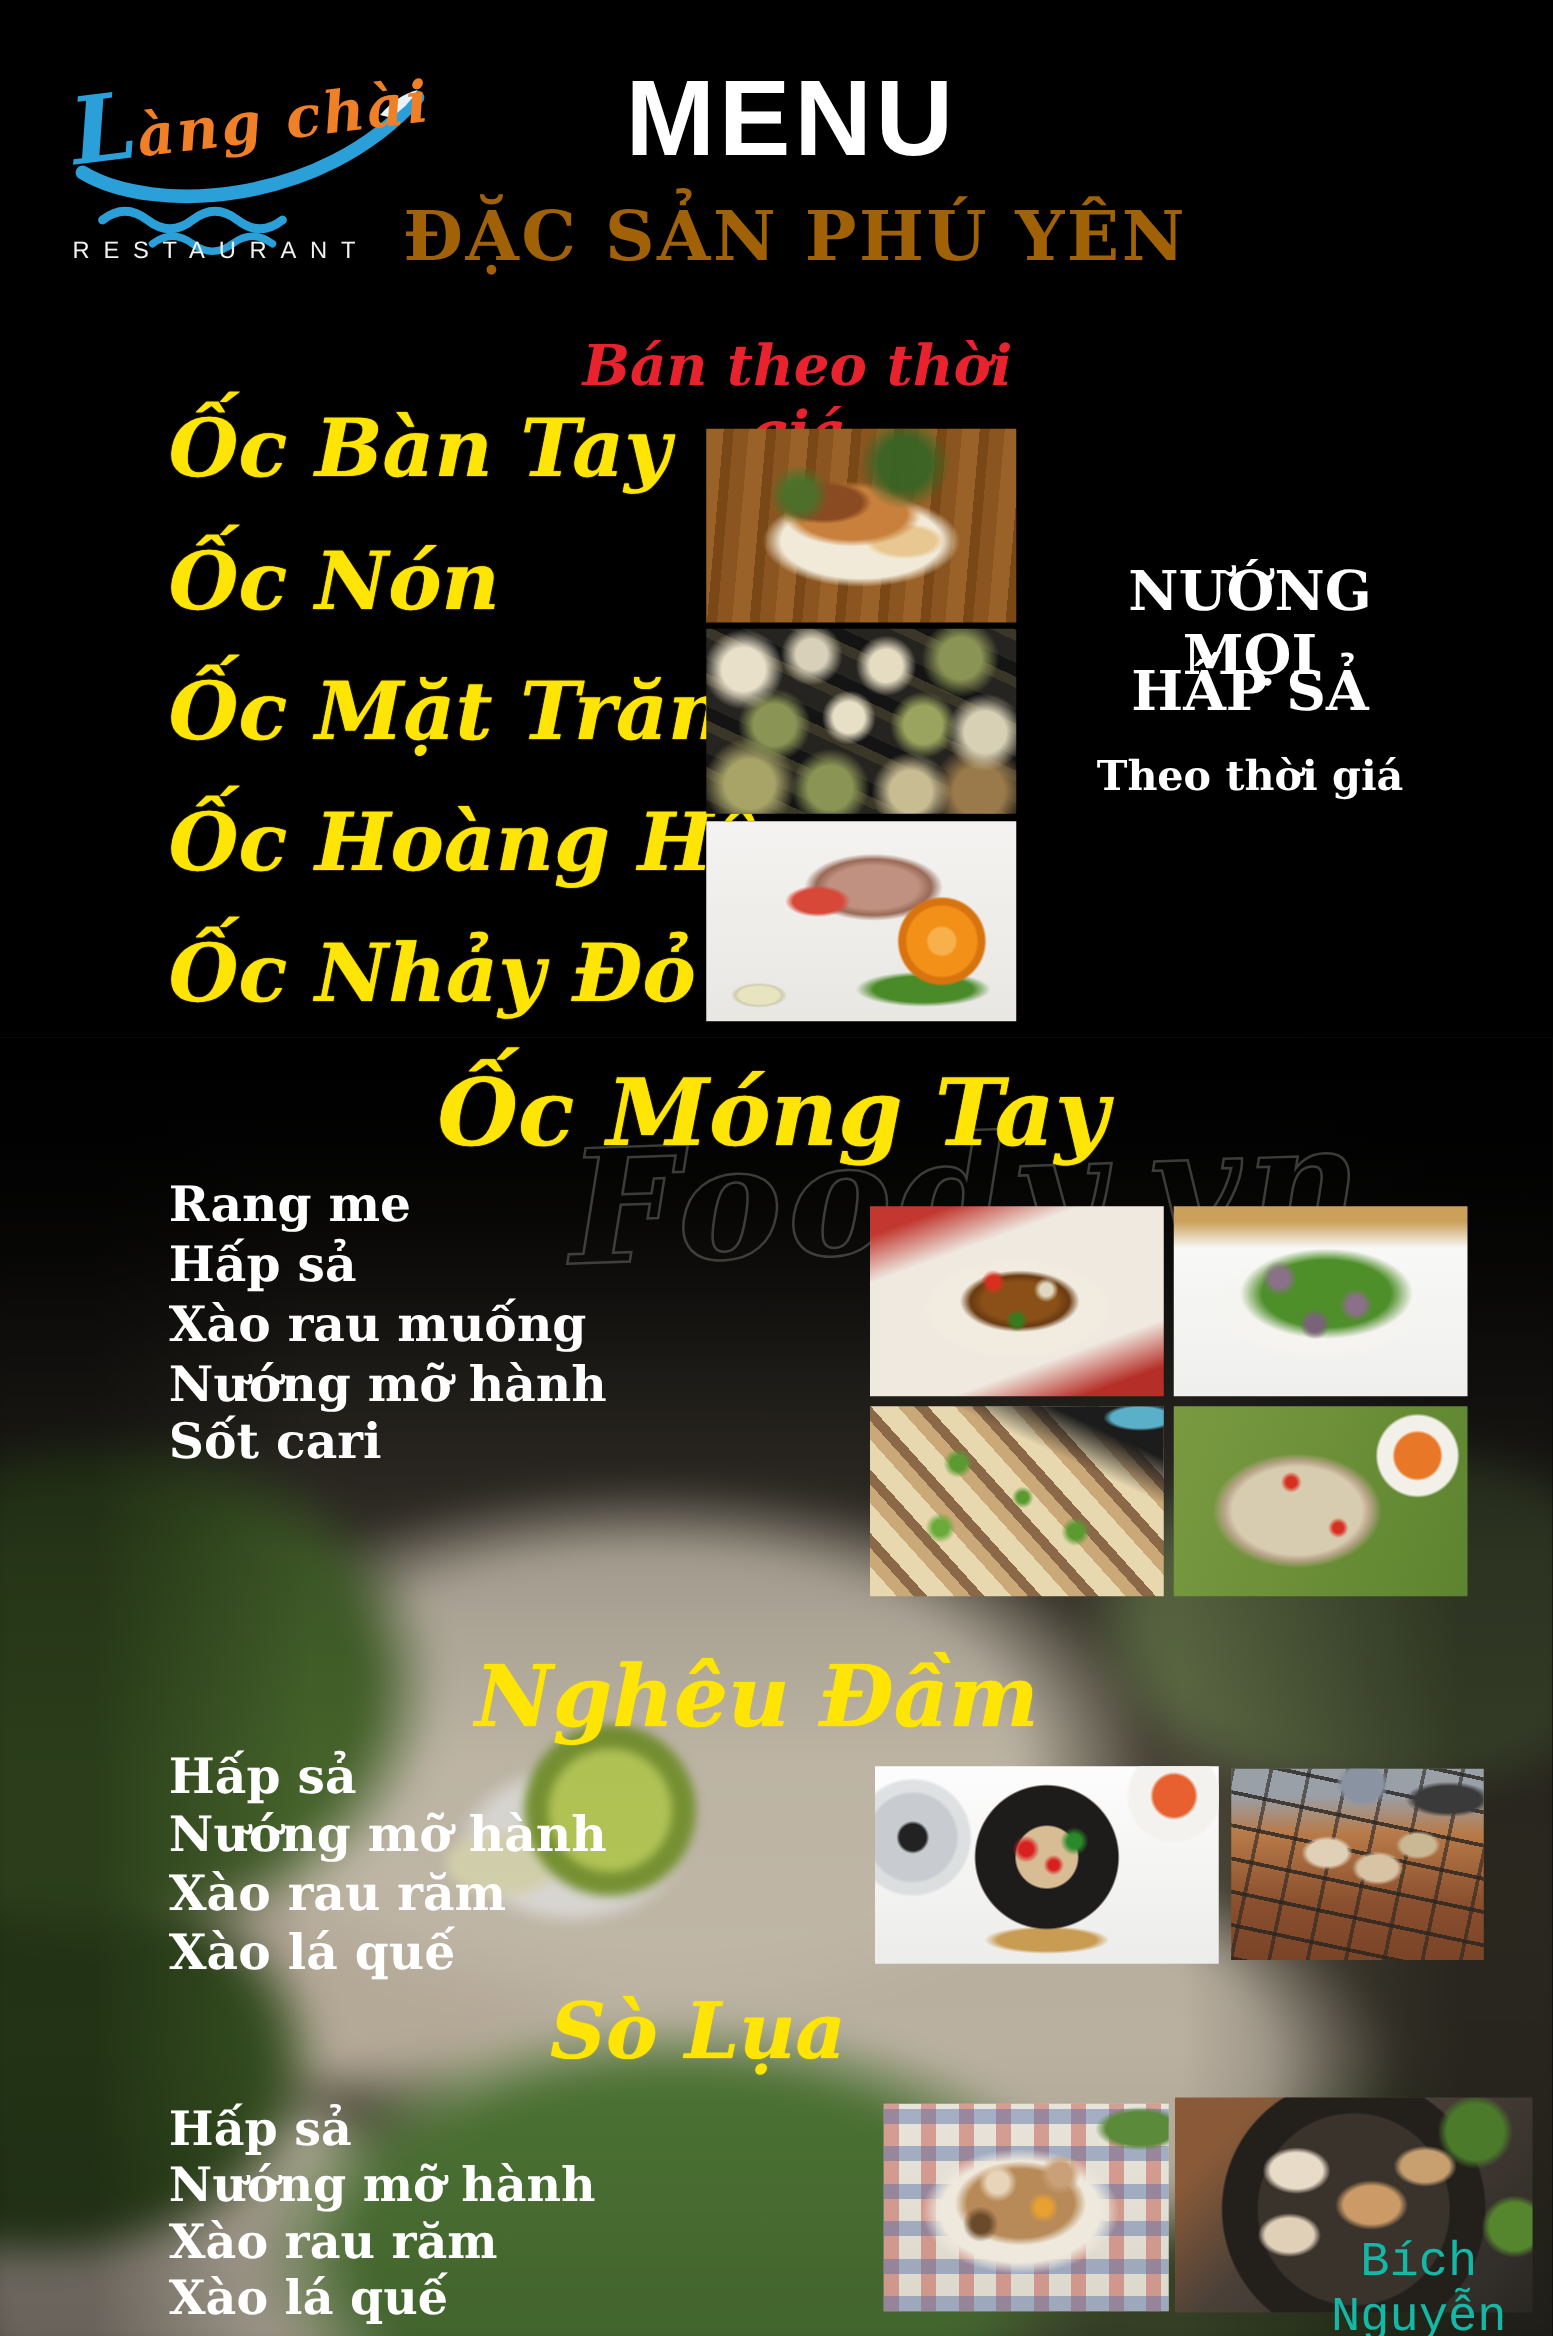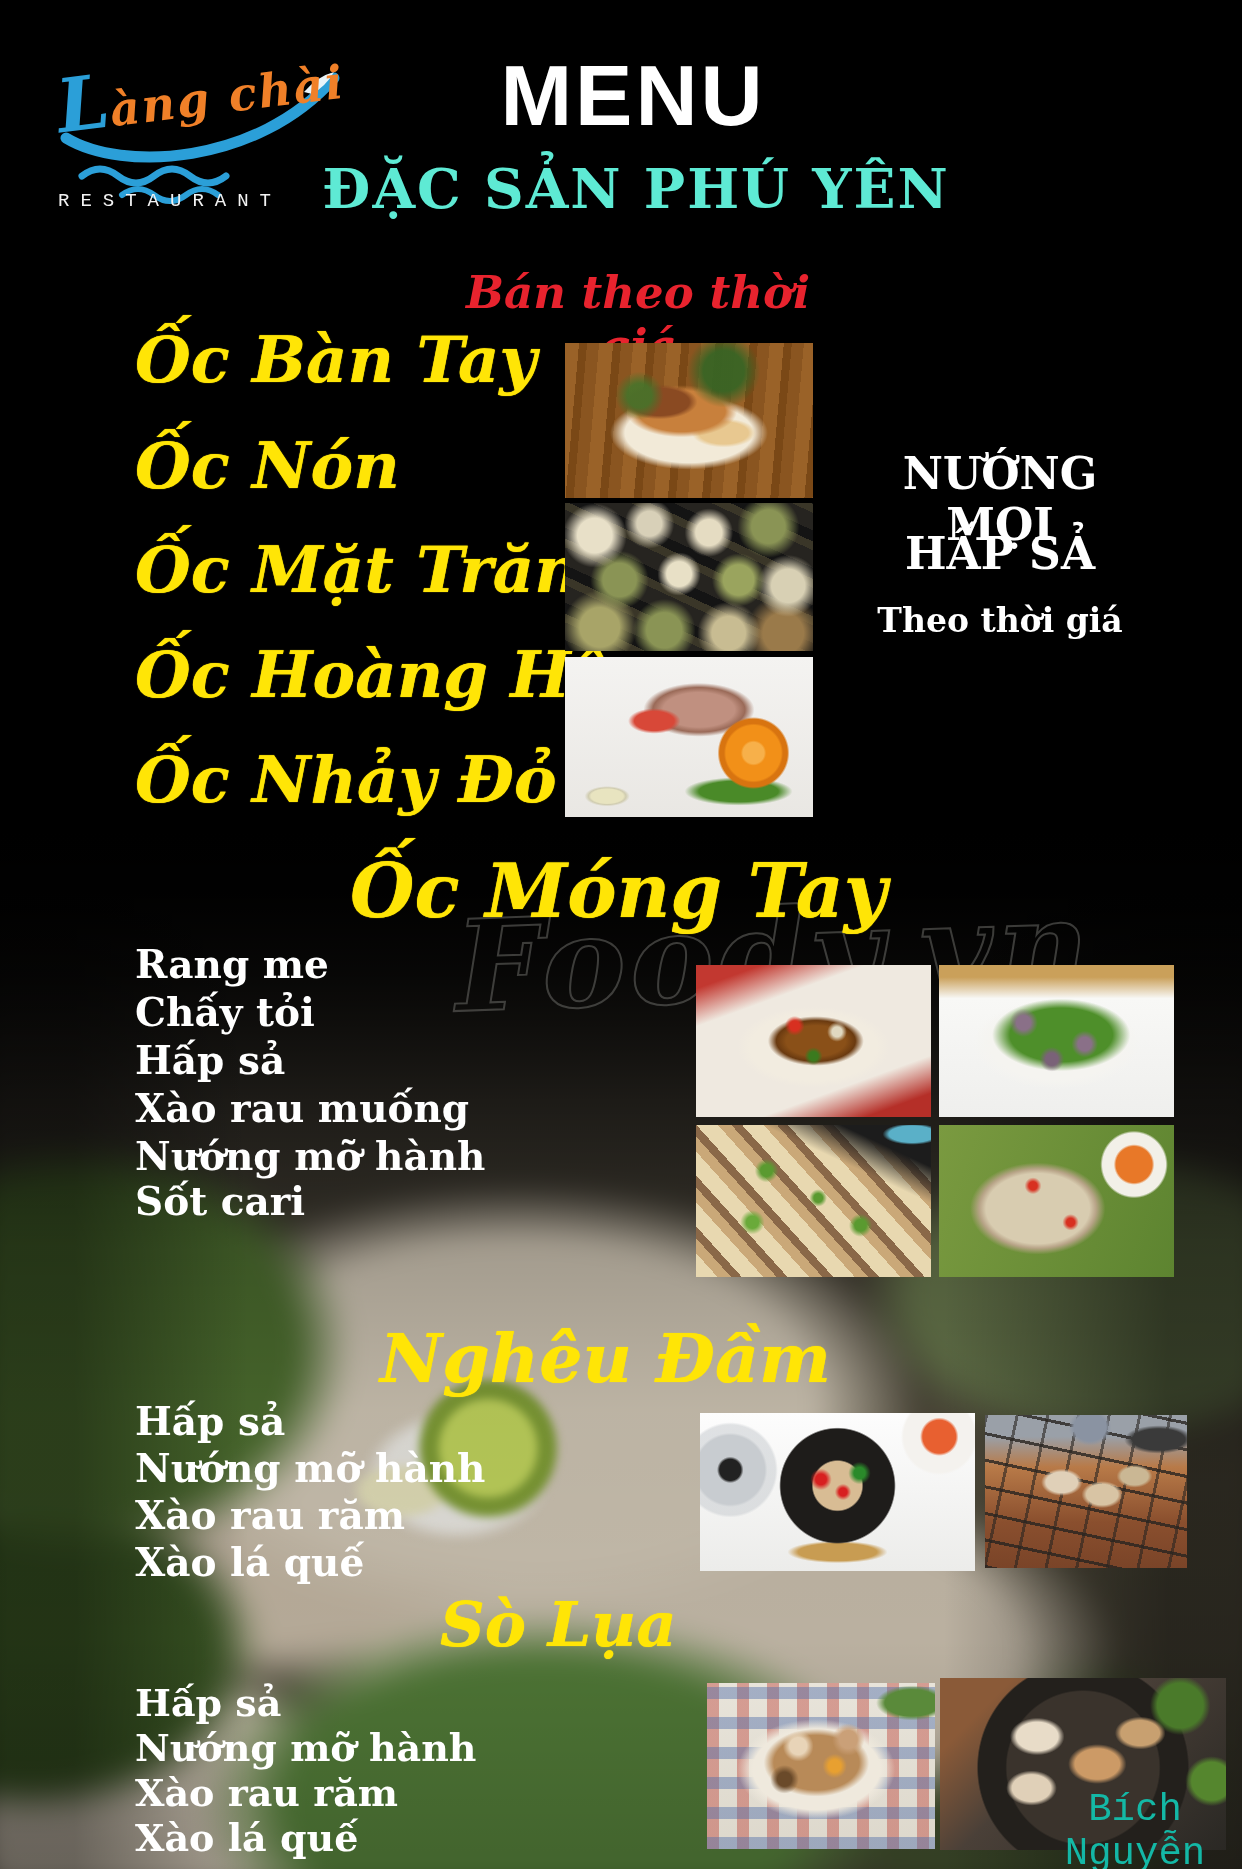--- a/index.html
+++ b/index.html
@@ -34,27 +34,27 @@
         rgba(0,0,0,.48) 26%, rgba(0,0,0,.24) 40%, rgba(0,0,0,.12) 56%,
         rgba(0,0,0,.10) 78%, rgba(0,0,0,.22) 100%);}
 
   
   .logo{left:52px;top:40px;width:292px;height:172px;}
   .logo svg{position:absolute;left:0;top:0;}
   .logo-script{position:absolute;left:4px;top:6px;width:100%;white-space:nowrap;
     font-style:italic;font-weight:700;transform:rotate(-7deg);}
   .logo-l{font-size:74px;color:#2b9fd8;}
   .logo-rest-name{font-size:46px;color:#f08028;letter-spacing:2px;}
-  .logo-restaurant{position:absolute;left:6px;bottom:0;font-family:Liberation Mono, monospace;
+  .logo-restaurant{position:absolute;left:6px;bottom:0;font-family:Liberation Sans, sans-serif;
     font-size:19px;letter-spacing:11px;color:#f2f2f2;font-weight:400;}
 
   
   .title-menu{left:433px;top:46px;width:400px;text-align:center;color:#fff;
     font-family:"Liberation Sans",sans-serif;font-weight:800;font-size:86px;letter-spacing:3px;}
-  .title-sub{left:321px;top:156px;width:630px;text-align:center;color:#5eead4;
+  .title-sub{left:321px;top:156px;width:630px;text-align:center;color:#a16207;
     font-weight:700;font-size:55px;letter-spacing:2px;}
   .title-note{left:428px;top:266px;width:420px;text-align:center;color:#e8232e;
     font-style:italic;font-weight:700;font-size:45px;}
 
   
   .menu-script{color:#ffe506;font-style:italic;font-weight:700;white-space:nowrap;
     text-shadow:0 0 1px #ffe506;}
   .oc-item{left:135px;font-size:64px;}
   .heading-center{text-align:left;}
 
@@ -223,21 +223,20 @@
 
   <div class="abs side-note" style="left:845px;top:448px;width:310px;font-size:44px">NƯỚNG MỌI</div>
   <div class="abs side-note" style="left:845px;top:528px;width:310px;font-size:44px">HẤP SẢ</div>
   <div class="abs side-note" style="left:845px;top:601px;width:310px;font-size:33px">Theo thời giá</div>
 
   <div class="abs wm-outline">Foody.vn</div>
 
   <div class="abs menu-script heading-center" style="left:350px;top:848px;width:560px;font-size:74px">Ốc Móng Tay</div>
   <div class="abs white-list" style="left:135px;top:940px">
     <div>Rang me</div>
-    <div>Chấy tỏi</div>
     <div>Hấp sả</div>
     <div>Xào rau muống</div>
     <div>Nướng mỡ hành</div>
     <div style="line-height:43px">Sốt cari</div>
   </div>
   <div class="grid-2x2 abs">
     <div class="ph" id="g1"></div>
     <div class="ph" id="g2"></div>
     <div class="ph" id="g3"></div>
     <div class="ph" id="g4"></div>

